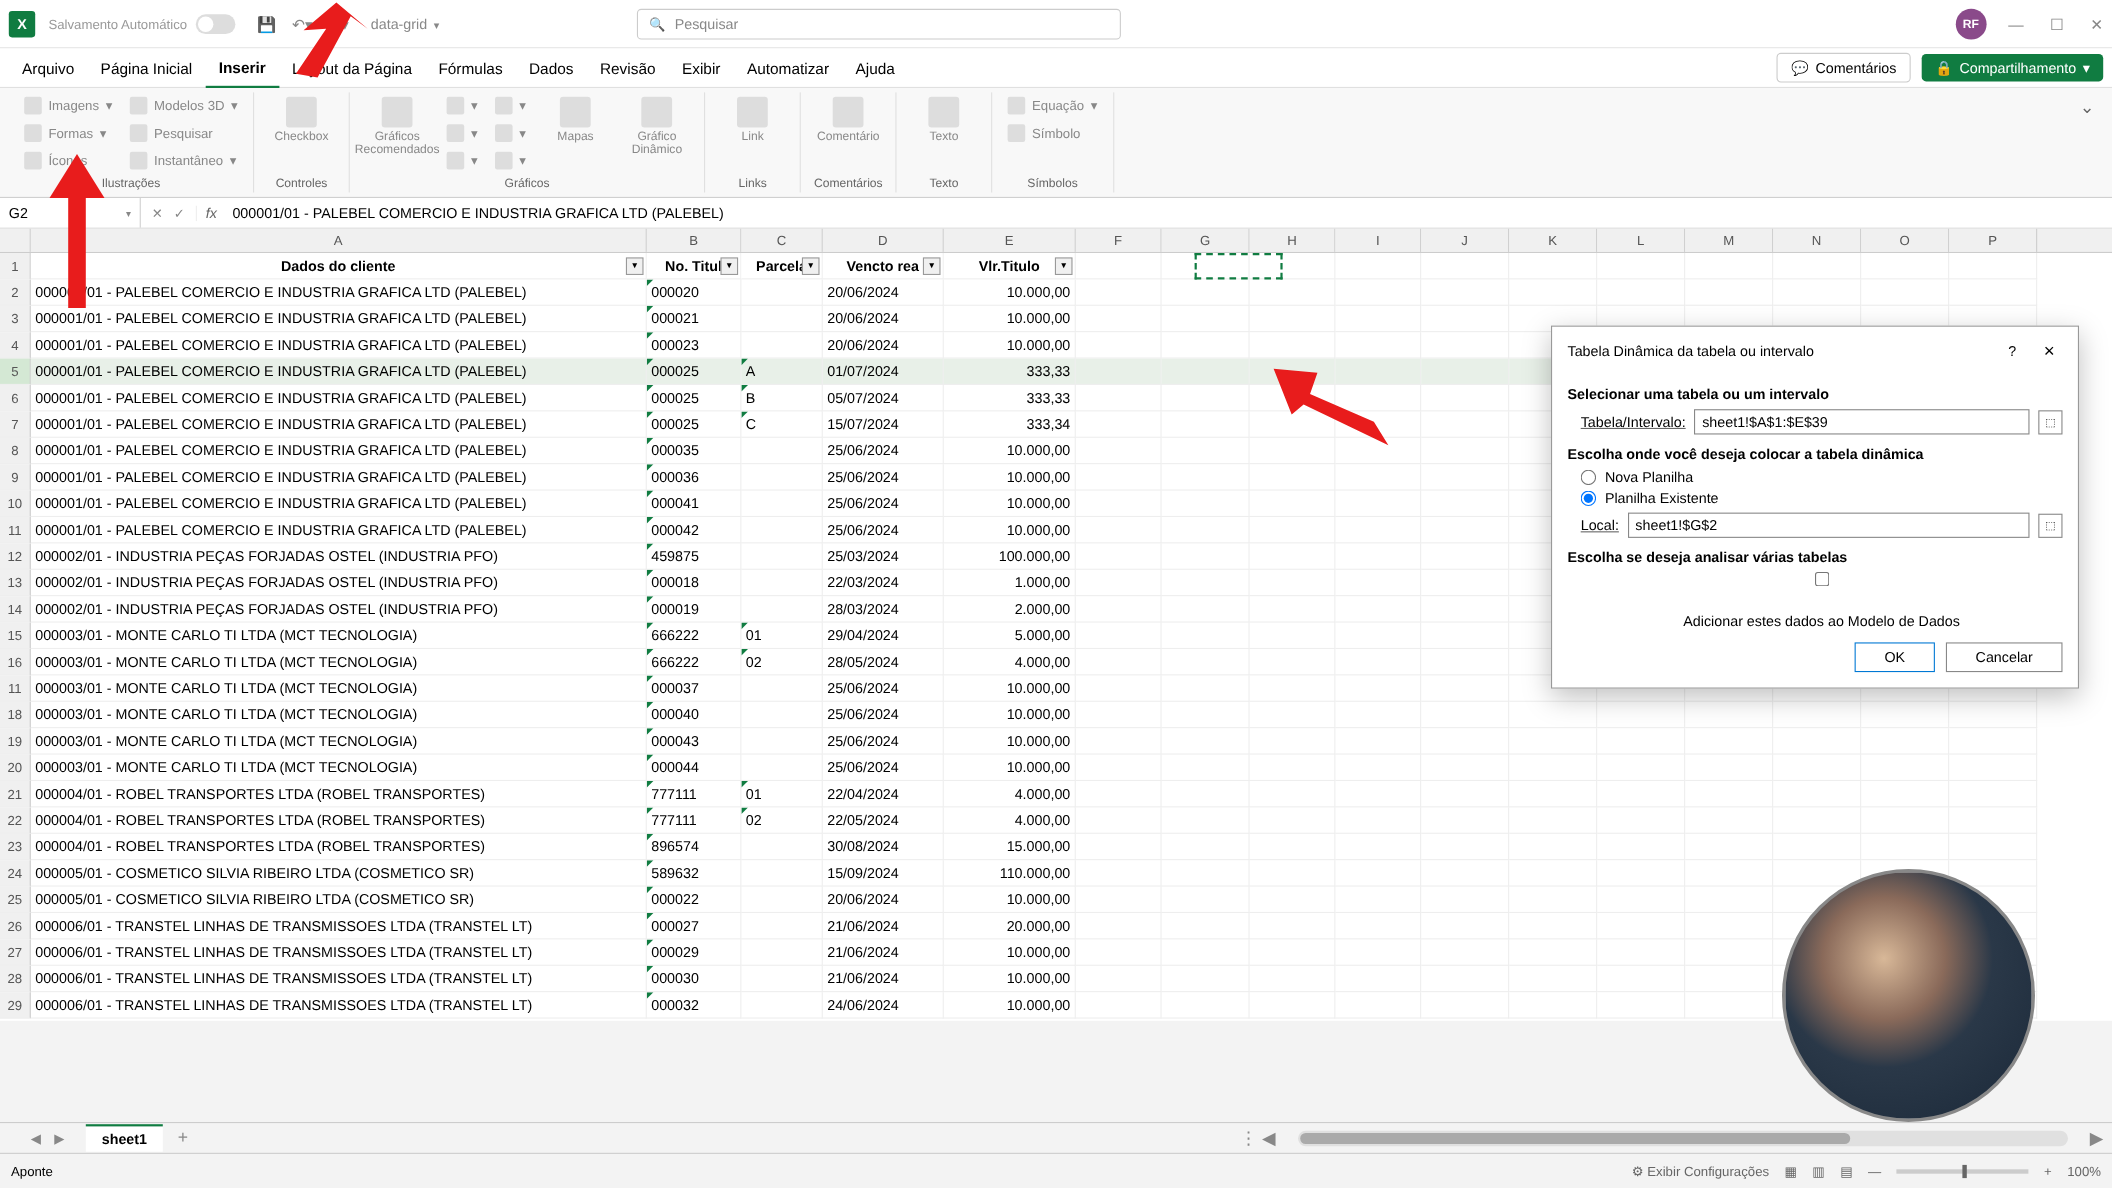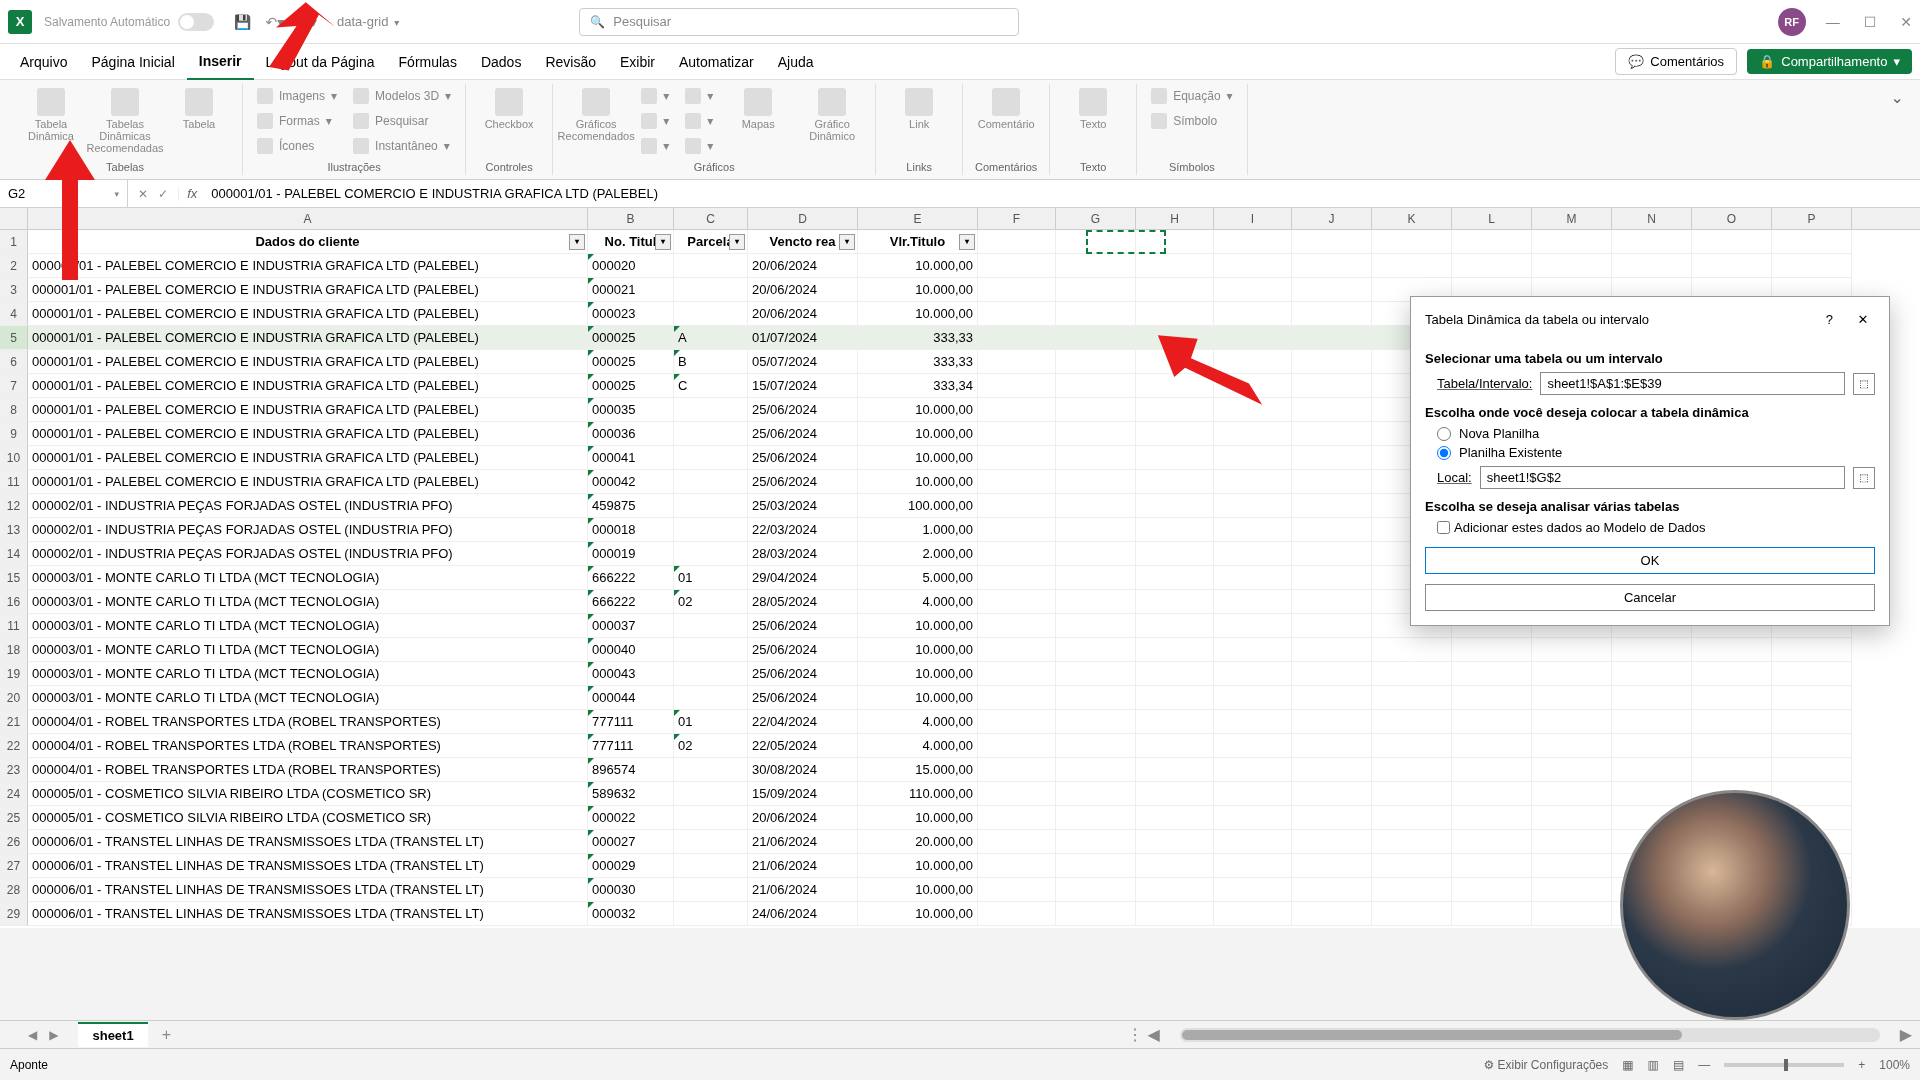--- a/index.html
+++ b/index.html
@@ -78,22 +78,22 @@
 .dlg-title-text { font-weight: 400; flex: 1; }
 .dlg-close { width: 24px; height: 24px; display: flex; align-items: center; justify-content: center; cursor: pointer; }
 .dlg-body { padding: 4px 14px 14px 14px; }
 .dlg-section { font-weight: 600; margin: 6px 0; }
 .dlg-field { display: flex; align-items: center; gap: 8px; margin: 6px 0 10px 12px; }
 .dlg-field label { text-decoration: underline; text-decoration-color: #666; }
 .dlg-input { flex: 1; border: 1px solid #888; padding: 3px 6px; font-size: 13px; }
 .dlg-input-btn { width: 22px; height: 22px; border: 1px solid #888; display: flex; align-items: center; justify-content: center; font-size: 10px; }
 .dlg-radio { display: flex; align-items: center; gap: 8px; margin: 4px 0 4px 12px; }
 .dlg-radio input { width: 14px; height: 14px; }
-.dlg-check { display: flex; align-items: center; gap: 4px; margin: 6px 0 12px 12px; }
-.dlg-btns { display: flex; gap: 10px; justify-content: flex-end; margin-top: 10px; flex-direction: column; }
+.dlg-check { display: flex; align-items: center; gap: 24px; margin: 6px 0 12px 12px; flex-direction: column; }
+.dlg-btns { display: flex; gap: 10px; justify-content: flex-end; margin-top: 10px; }
 .dlg-btn { border: 1px solid #888; padding: 5px 26px; background: #fff; font-size: 13px; cursor: pointer; }
 .dlg-btn.primary { border: 1px solid #0078d4; }
 
 
 .sheet-tabs { position: absolute; bottom: 32px; left: 0; right: 0; height: 28px; background: #f3f3f3; display: flex; align-items: center; border-top: 1px solid #ccc; padding: 0 8px; }
 .sheet-nav { display: flex; gap: 12px; color: #888; font-size: 12px; padding: 0 20px; }
 .sheet-tab { background: #fff; border-top: 2px solid #107c41; padding: 4px 14px; font-size: 13px; font-weight: 600; }
 .sheet-add { margin-left: 14px; color: #888; font-size: 16px; }
 .sheet-scroll { margin-left: auto; display: flex; align-items: center; gap: 4px; }
 .hscroll { width: 700px; height: 14px; background: #e0e0e0; border-radius: 7px; position: relative; margin: 0 16px; }
@@ -146,37 +146,20 @@
     <div class="ribbon-tab">Exibir</div>
     <div class="ribbon-tab">Automatizar</div>
     <div class="ribbon-tab">Ajuda</div>
     <div class="ribbon-right">
     <div class="btn-comments">💬 <span>Comentários</span></div>
     <div class="btn-share">🔒 <span>Compartilhamento</span> ▾</div>
   </div>
 </div>
 
 <div class="ribbon">
-  <div class="rgroup">
-    <div class="rgroup-items">
-      <div class="rbtn-v">
-          <div class="ico"></div>
-          <span>Tabela Dinâmica</span>
-        </div>
-      <div class="rbtn-v">
-          <div class="ico"></div>
-          <span>Tabelas Dinâmicas Recomendadas</span>
-        </div>
-      <div class="rbtn-v">
-          <div class="ico"></div>
-          <span>Tabela</span>
-        </div>
-    </div>
-    <div class="rgroup-label">Tabelas</div>
-  </div>
   <div class="rgroup">
     <div class="rgroup-items">
       <div class="rcol">
         <div class="rbtn-h"><div class="ico-sm"></div><span>Imagens</span> ▾</div>
         <div class="rbtn-h"><div class="ico-sm"></div><span>Formas</span> ▾</div>
         <div class="rbtn-h">
             <div class="ico-sm"></div>
             <span>Ícones</span>
           </div>
       </div>

